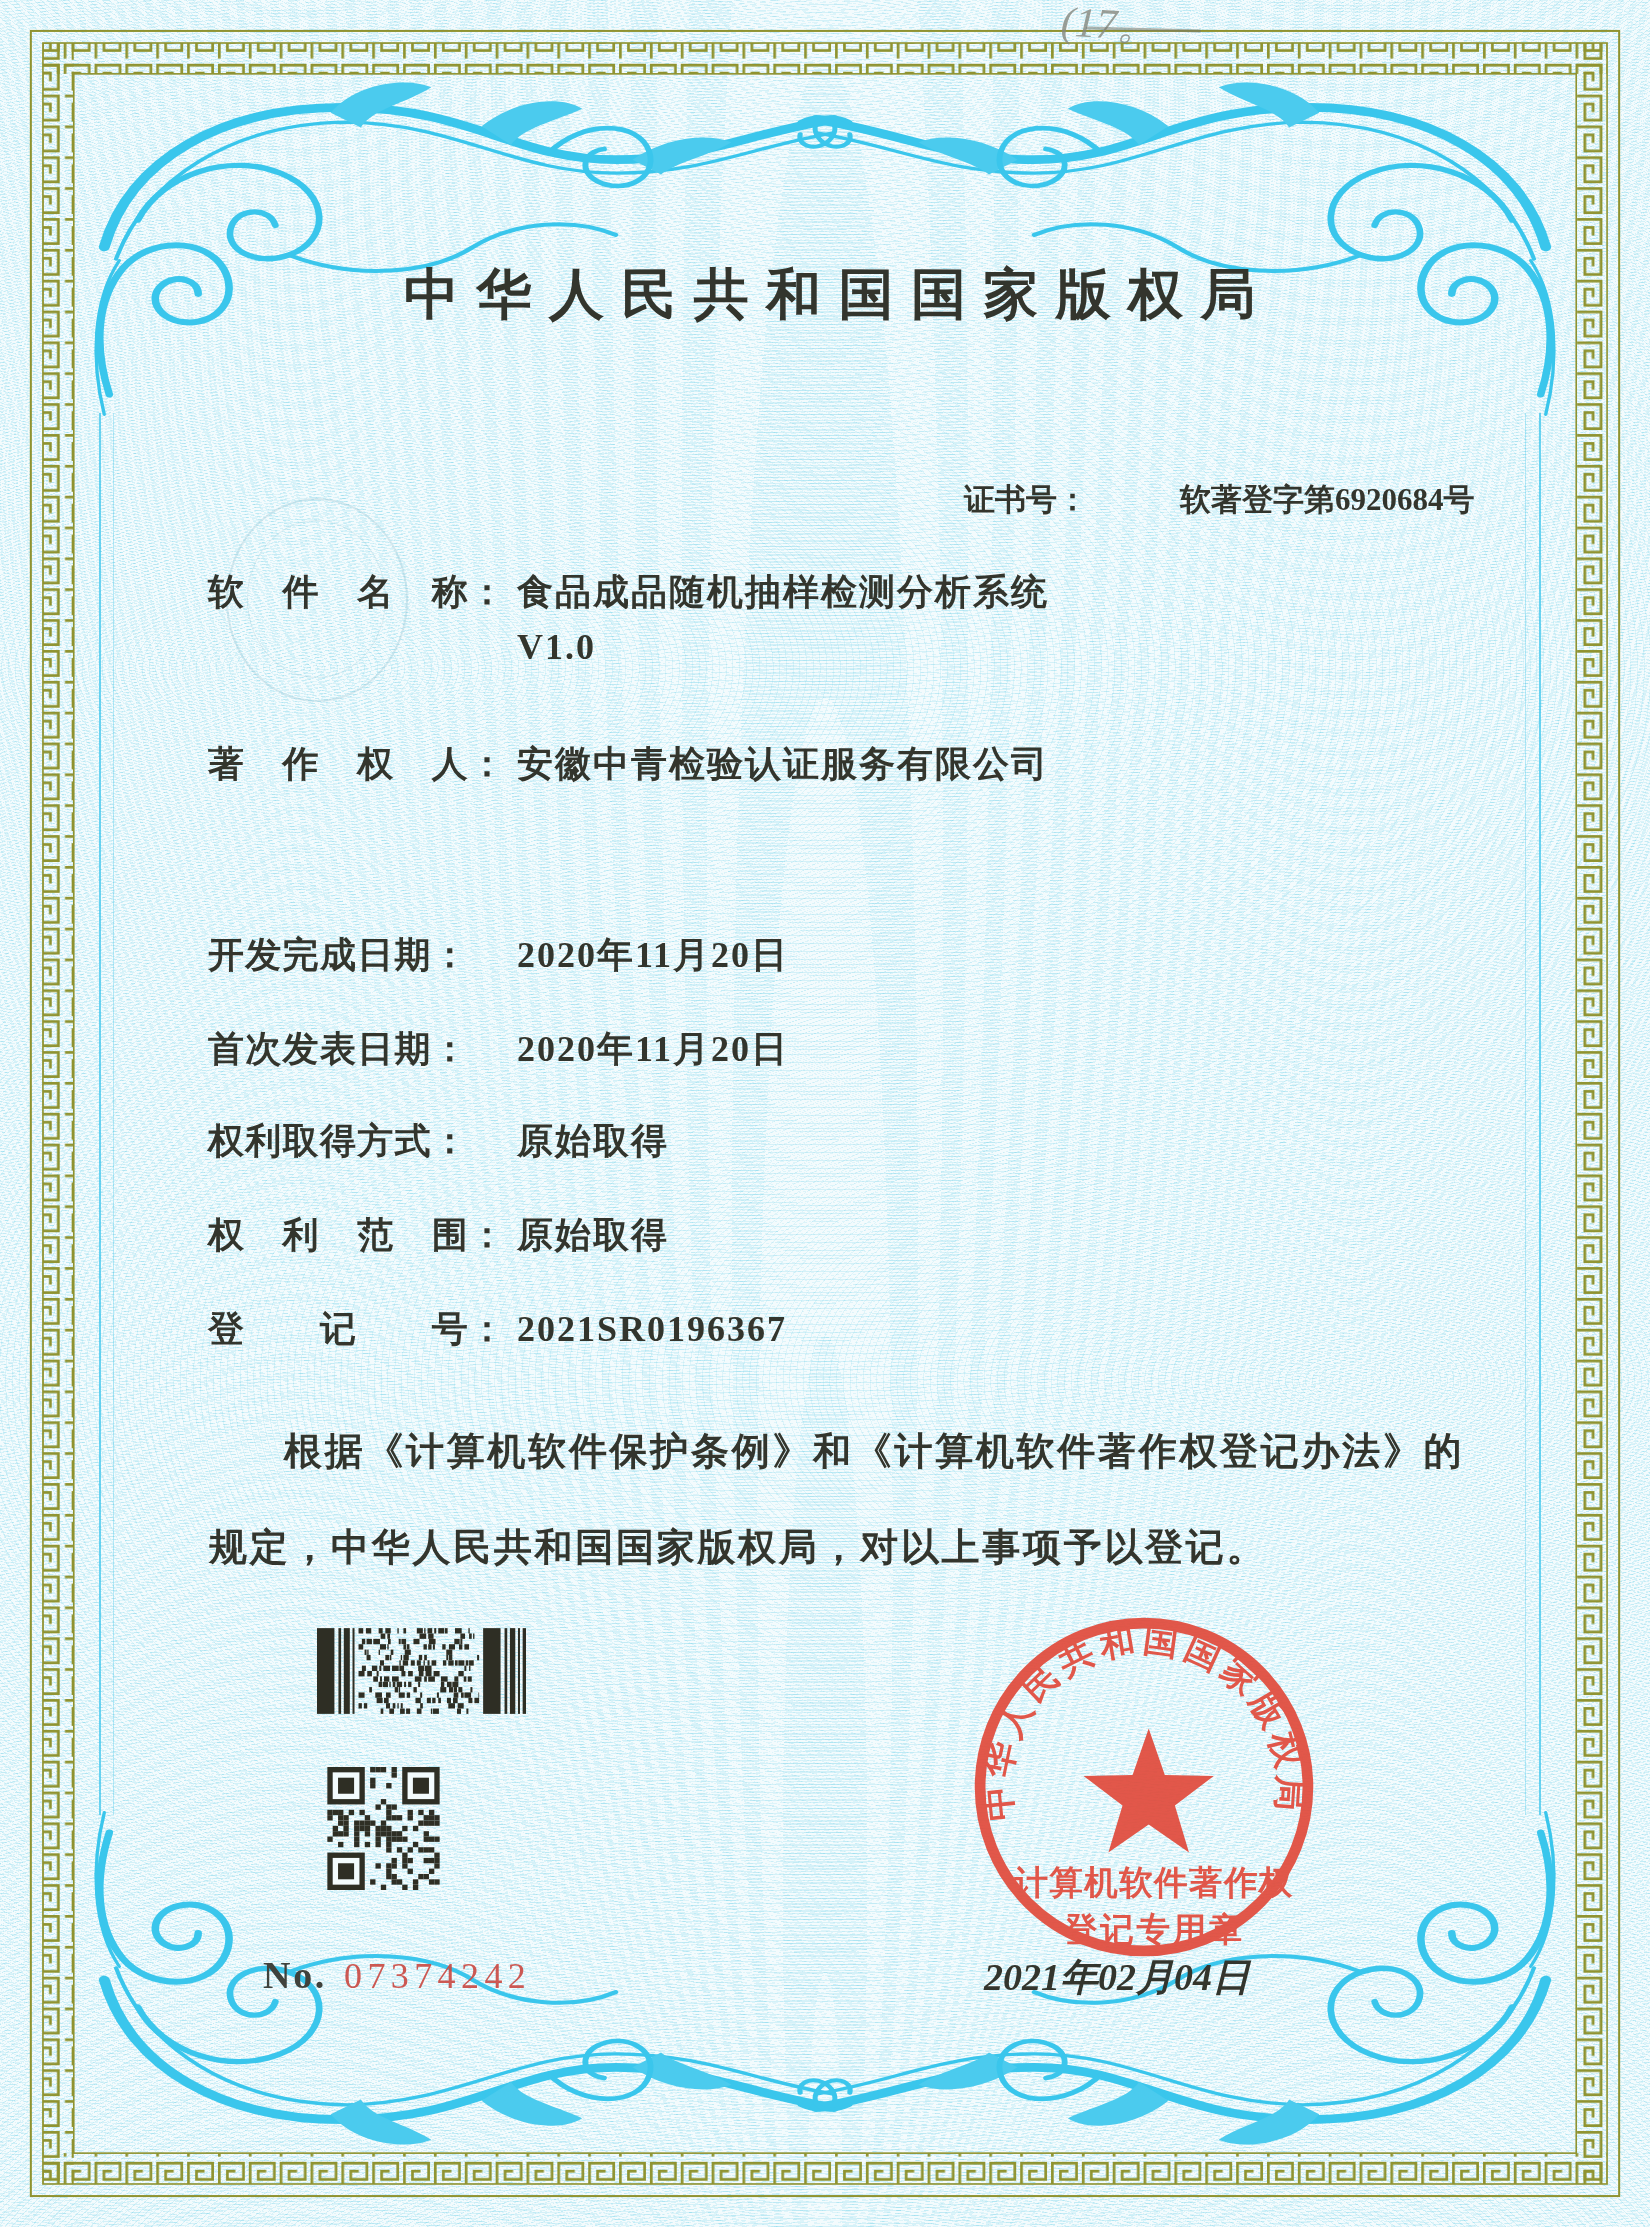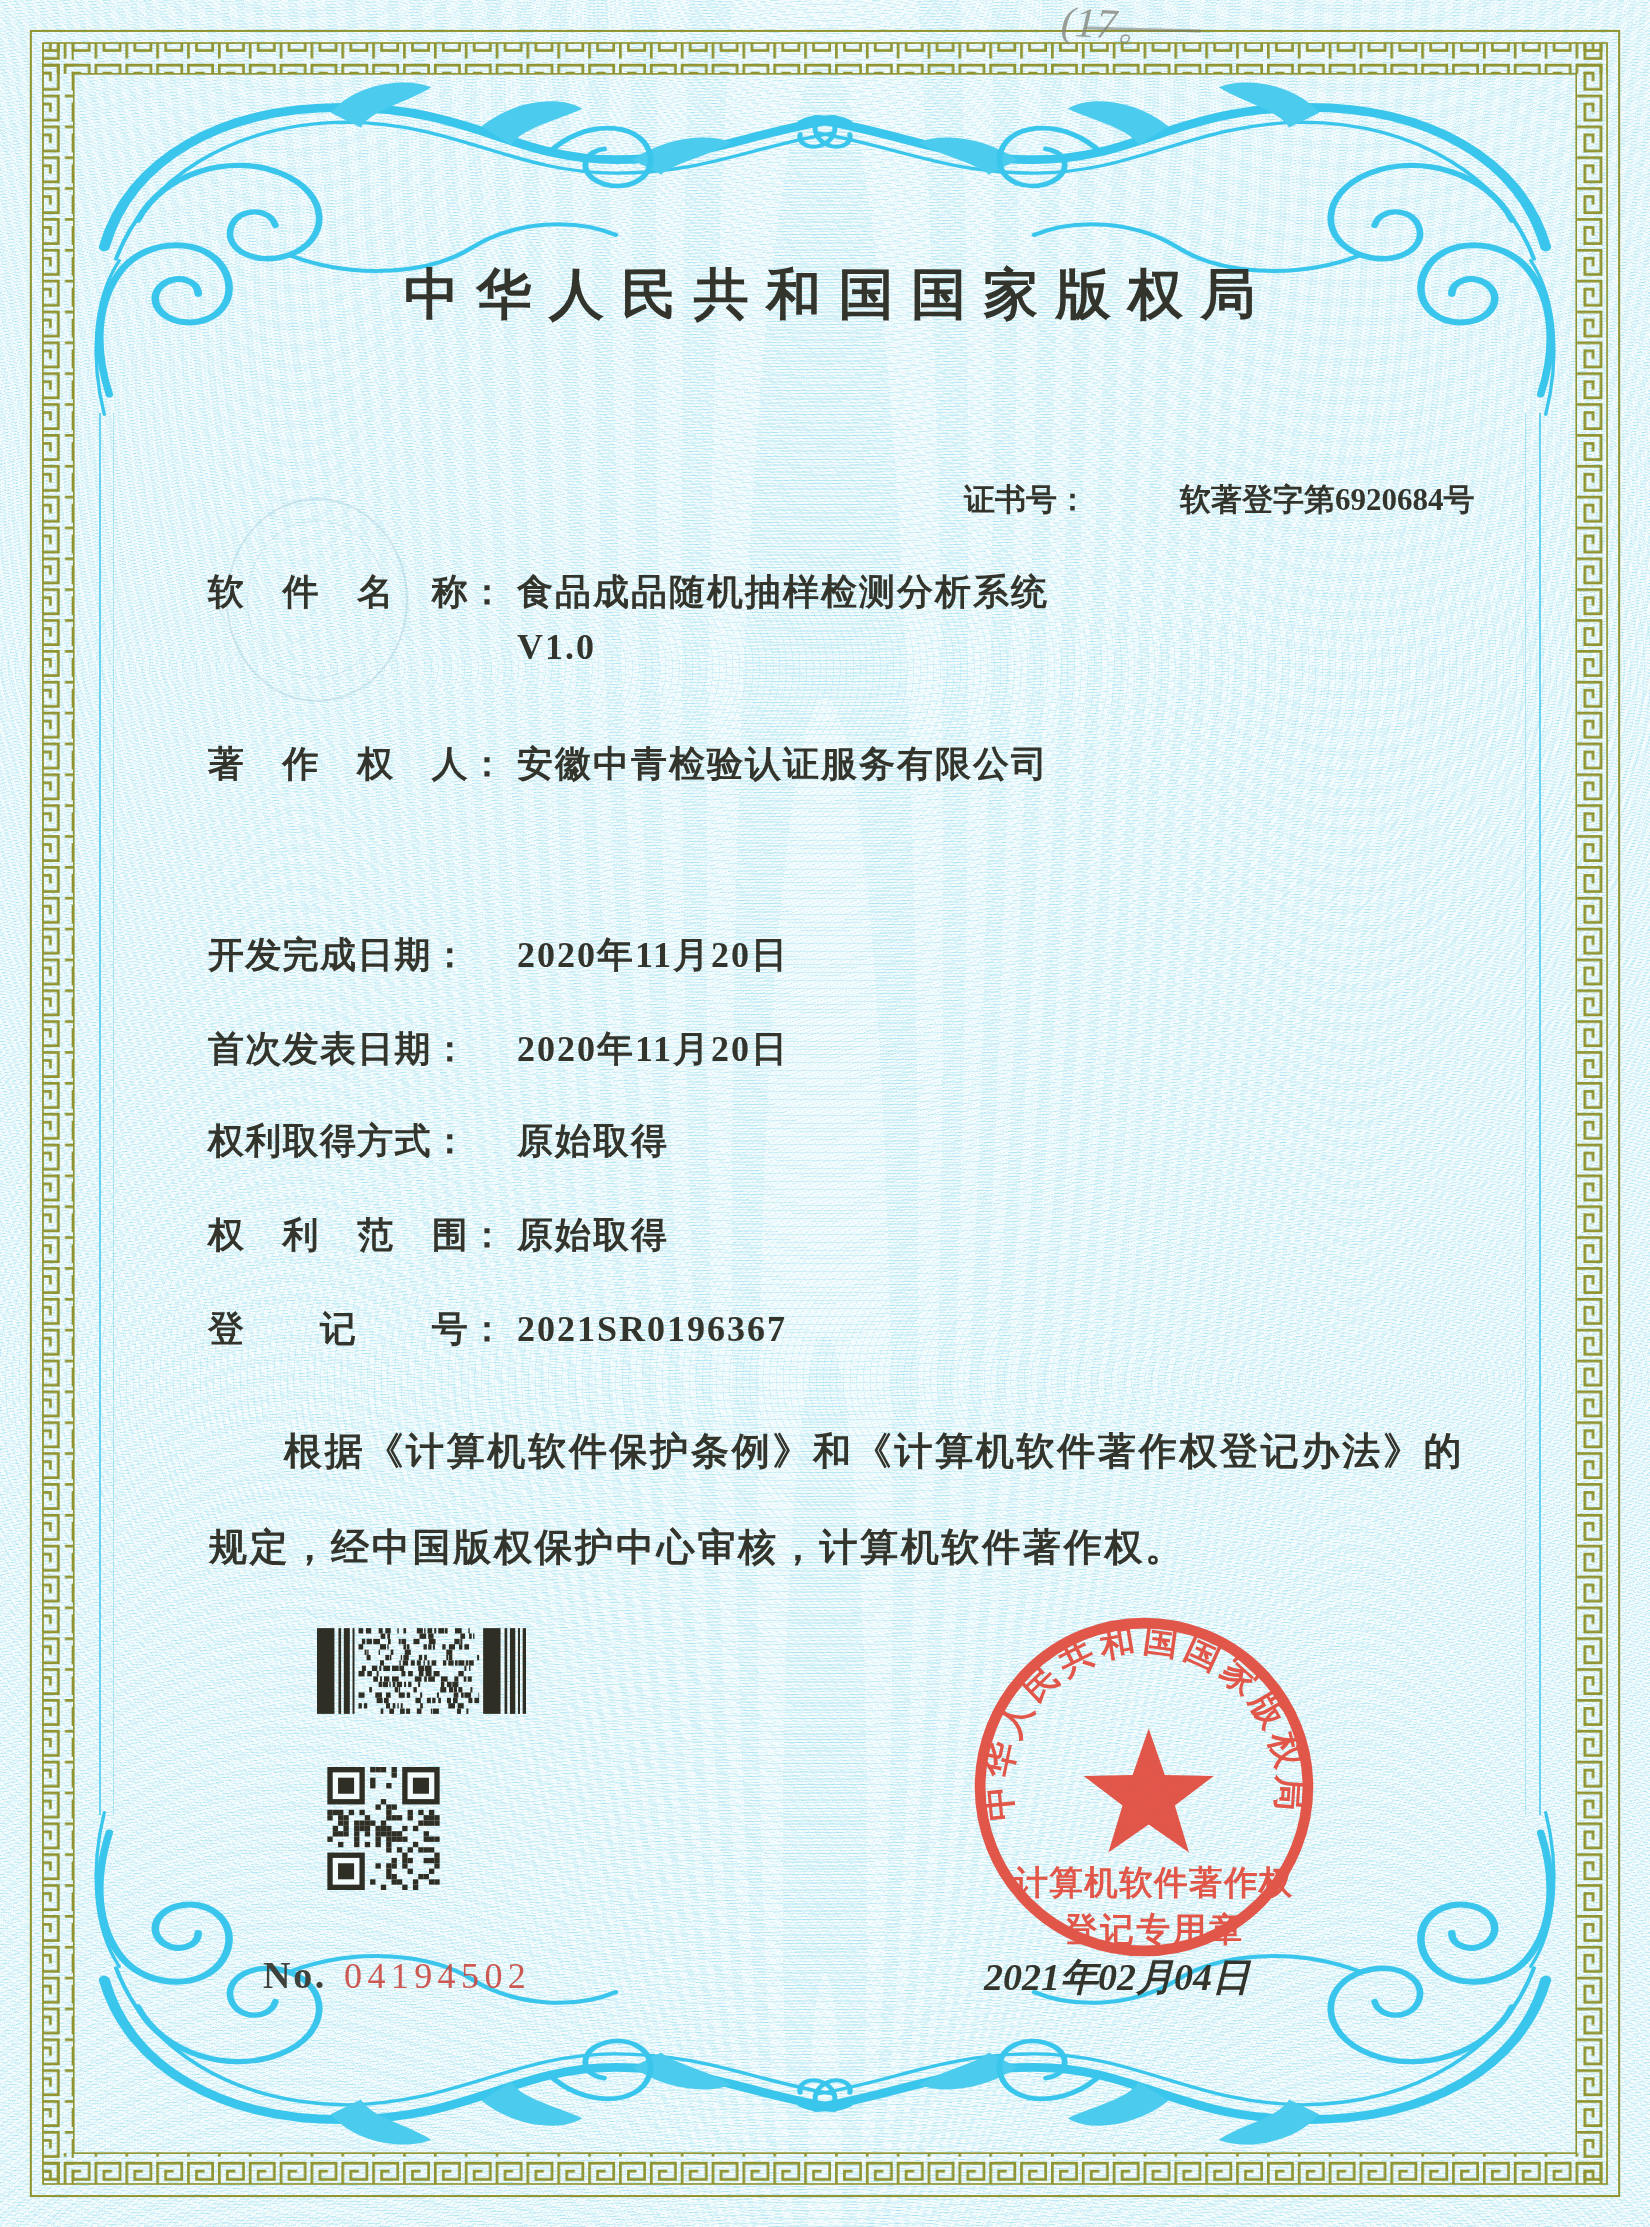--- a/index.html
+++ b/index.html
@@ -127,21 +127,21 @@
   <div class="abs txt row" style="top:1217px">
     <span class="lbl">权　利　范　围：</span>
     <span class="val">原始取得</span>
   </div>
   <div class="abs txt row" style="top:1311px">
     <span class="lbl">登　　记　　号：</span>
     <span class="val">2021SR0196367</span>
   </div>
 
   <div class="abs txt stmt" style="top:1432px;left:284px">根据《计算机软件保护条例》和《计算机软件著作权登记办法》的</div>
-  <div class="abs txt stmt" style="top:1528px;left:209px">规定，经中国版权保护中心审核，计算机软件著作权。</div>
+  <div class="abs txt stmt" style="top:1528px;left:209px">规定，中华人民共和国国家版权局，对以上事项予以登记。</div>
 
   <svg id="barcode-svg" class="abs laynone" style="left:317px;top:1628px" width="209" height="86" viewBox="0 0 312 128">
       <rect x="0" y="0" width="26" height="128" fill="#2e2e24"></rect>
       <rect x="32" y="0" width="4" height="128" fill="#2e2e24"></rect>
       <rect x="40" y="0" width="9" height="128" fill="#2e2e24"></rect>
       <rect x="53" y="0" width="3" height="128" fill="#2e2e24"></rect>
       <rect x="248" y="0" width="26" height="128" fill="#2e2e24"></rect>
       <rect x="280" y="0" width="4" height="128" fill="#2e2e24"></rect>
       <rect x="288" y="0" width="8" height="128" fill="#2e2e24"></rect>
       <rect x="300" y="0" width="3" height="128" fill="#2e2e24"></rect>
@@ -431,21 +431,21 @@
       <rect x="16" y="16" width="24" height="24" fill="#2e2e24"></rect>
       <rect x="112" y="0" width="56" height="56" fill="#2e2e24"></rect>
       <rect x="120" y="8" width="40" height="40" fill="#f3fbfd"></rect>
       <rect x="128" y="16" width="24" height="24" fill="#2e2e24"></rect>
       <rect x="0" y="128" width="56" height="56" fill="#2e2e24"></rect>
       <rect x="8" y="136" width="40" height="40" fill="#f3fbfd"></rect>
       <rect x="16" y="144" width="24" height="24" fill="#2e2e24"></rect>
     </svg>
 
   <div class="abs txt serial-prefix">No.</div>
-  <div class="abs txt serial-num">04194502</div>
+  <div class="abs txt serial-num">07374242</div>
 
   <svg class="abs laynone" style="left:966px;top:1609px" width="356" height="356" viewBox="0 0 530 530" opacity="0.92">
     <defs>
       <path id="sealArc" d="M72,317 A200,200 0 1 1 458,317" fill="none"></path>
     </defs>
     <circle cx="265" cy="265" r="244" fill="none" stroke="#e14a3b" stroke-width="16"></circle>
     <text font-size="52" fill="#e14a3b" letter-spacing="8" font-weight="bold" font-family="Liberation Serif, DejaVu Serif, serif">
       <textPath href="#sealArc" startOffset="4">中华人民共和国国家版权局</textPath>
     </text>
     <polygon points="272,178 296,247 369,248.5 311,292.7 332,362.5 272,321 212,362.5 233,292.7 175,248.5 248,247" fill="#e14a3b"></polygon>

